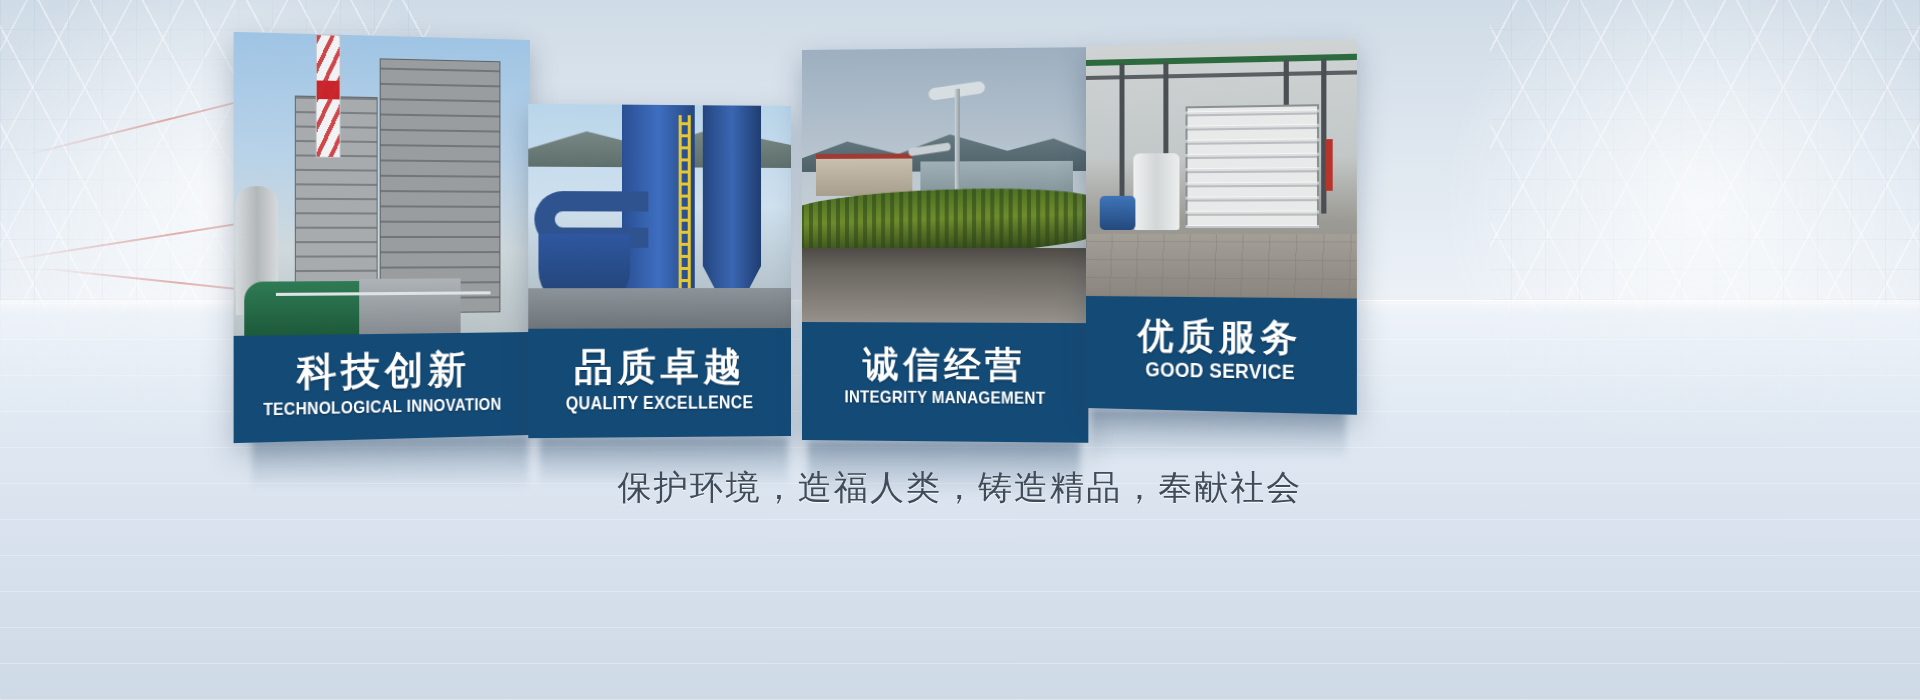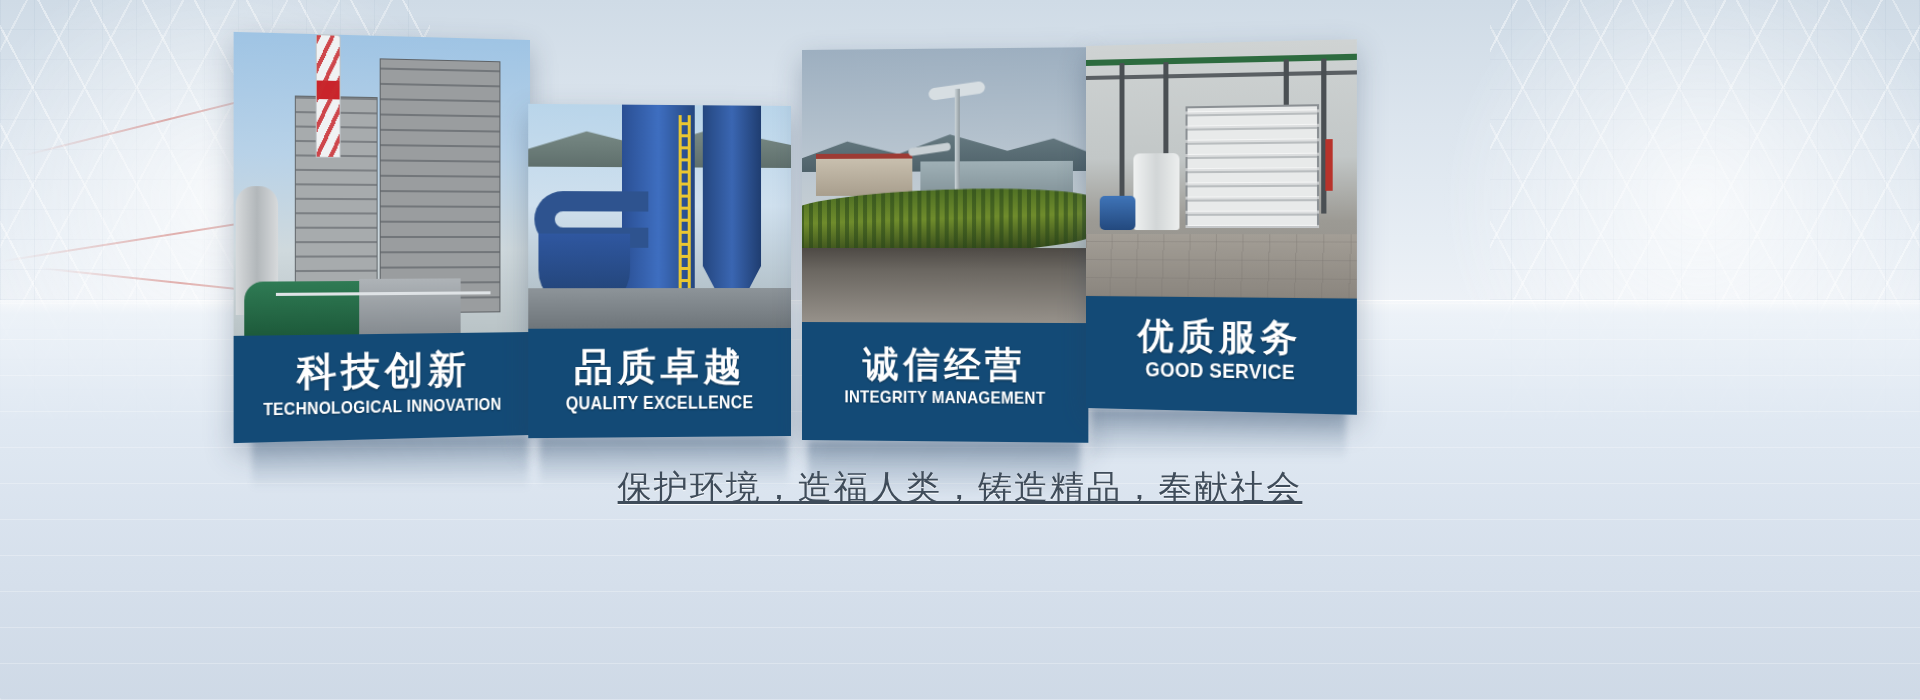--- a/index.html
+++ b/index.html
@@ -273,21 +273,20 @@
 
   
   #tagline {
     position:absolute; left:0; right:0; top:465px;
     text-align:center;
     font-family:"DejaVu Sans", sans-serif;
     font-size:34px;
     letter-spacing:.06em;
     color:#3f4c5a;
     text-shadow:0 1px 1px rgba(255,255,255,.9);
-    text-decoration:underline;
   }
 </style>
 </head>
 <body>
 
 <div id="banner">
 
   <div class="bg-architecture left">
     <div class="lattice"></div>
     <div class="glasspanels"></div>

